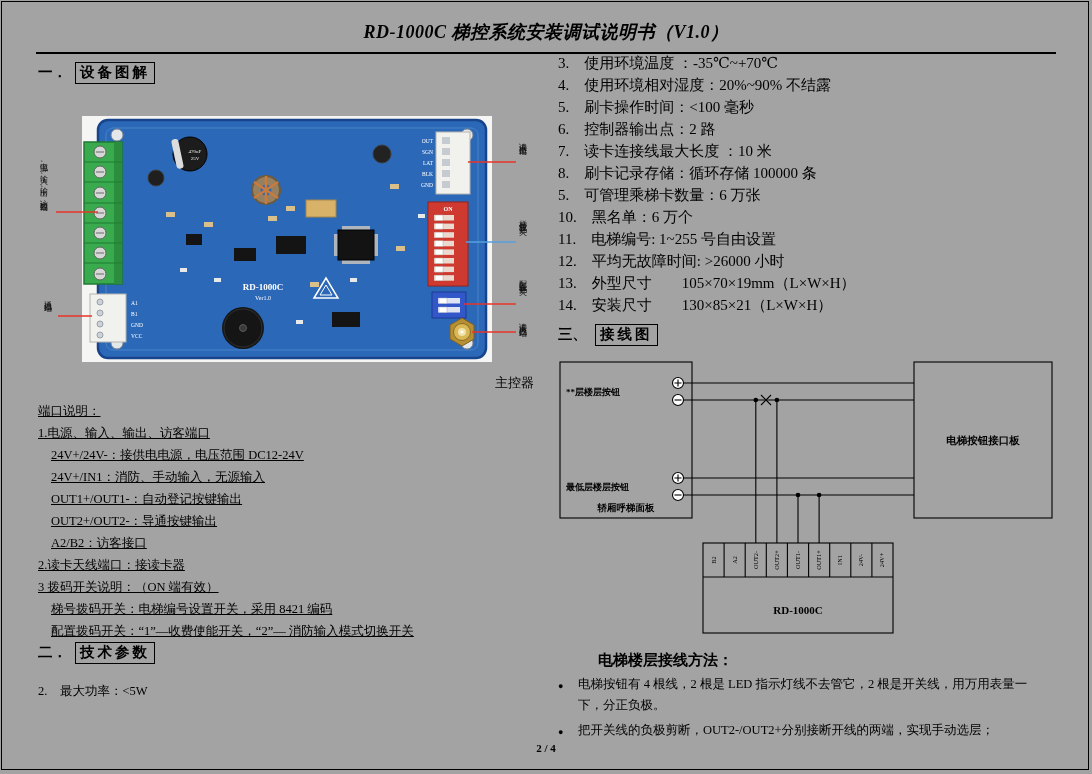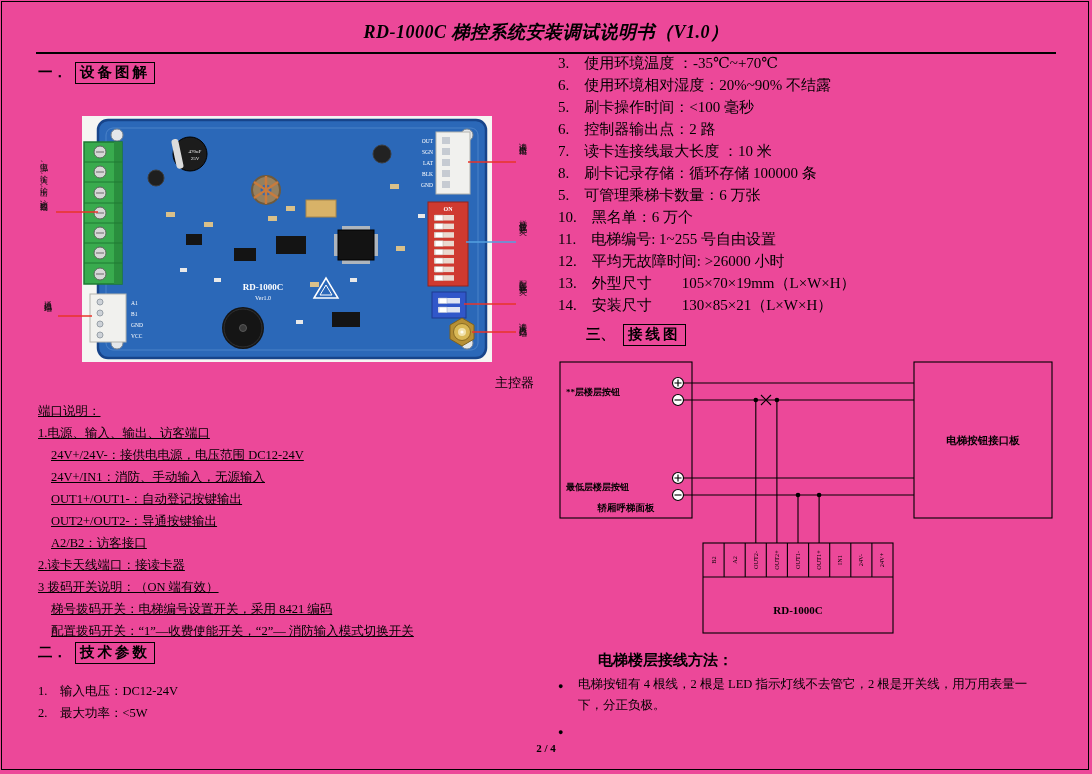--- a/index.html
+++ b/index.html
@@ -1,21 +1,21 @@
 <!DOCTYPE html>
 <html><head>
 <meta charset="utf-8">
 <style>
   * { box-sizing: border-box; }
   html, body { margin: 0; padding: 0; }
   body {
     width: 1092px; height: 774px; background: #ffffff; color: #000;
     font-family: "Liberation Serif", "DejaVu Serif", serif;
   }
-  .page { position: relative; width: 1092px; height: 774px; background: #ec4899; overflow: hidden; }
+  .page { position: relative; width: 1092px; height: 774px; background: #a3a3a3; overflow: hidden; }
   .frame { position: absolute; left: 1px; top: 1px; width: 1088px; height: 769px; border: 1.5px solid #000; }
   .title {
     position: absolute; top: 20px; left: 0; width: 100%; text-align: center;
     font-size: 18px; font-weight: bold; font-style: italic; letter-spacing: .5px;
   }
   .title-rule { position: absolute; top: 52px; left: 36px; width: 1020px; border-top: 2px solid #000; }
   .col-left  { position: absolute; left: 38px;  top: 62px; width: 498px; }
   .col-right { position: absolute; left: 558px; top: 52px; width: 500px; }
   .sec-heading { font-size: 14.5px; font-weight: bold; }
   .boxed { display: inline-block; border: 1px solid #000; padding: 0 4px 1px 4px; margin-left: 8px; letter-spacing: 3px; text-align: center; }
@@ -24,21 +24,21 @@
   .vlabel {
     position: absolute; writing-mode: vertical-rl; text-orientation: upright;
     font-size: 8px; letter-spacing: 1.5px; line-height: 1; color: #111; white-space: nowrap;
   }
   .caption { width: 496px; text-align: right; font-size: 13px; margin-top: 6px; }
   .ports { margin-top: 8px; font-size: 12.5px; line-height: 22px; text-decoration: underline; }
   .ind { padding-left: 13px; }
   .params { font-size: 15px; line-height: 22px; }
   .s2 { }
   .tech-lines { margin-top: 16px; font-size: 12.5px; line-height: 22px; }
-  .s3 { margin-top: 8px; margin-left: 28px; }
+  .s3 { margin-top: 8px; }
   .diagram { margin-top: 12px; }
   .diagram svg text { font-family: "Liberation Serif", "DejaVu Serif", serif; }
   .wiring-title { font-size: 15px; font-weight: bold; margin-top: 4px; margin-left: 40px; }
   .bullet { display: flex; font-size: 12.5px; line-height: 21px; margin-top: 4px; width: 482px; }
   .bullet .mark { flex: none; width: 20px; font-size: 9px; padding-top: 2px; }
   .footer { position: absolute; bottom: 20px; left: 0; width: 100%; text-align: center; font-size: 11px; font-weight: bold; }
 </style>
 </head>
 <body>
 
@@ -262,30 +262,29 @@
       <div>3 拨码开关说明：（ON 端有效）</div>
       <div class="ind">梯号拨码开关：电梯编号设置开关，采用 8421 编码</div>
       <div class="ind">配置拨码开关：“1”—收费使能开关，“2”— 消防输入模式切换开关</div>
     </div>
 
     <div class="sec-heading s2">
       <span>二．</span><span class="boxed">技术参数</span>
     </div>
 
     <div class="tech-lines">
-      <div>1.　输入电压：DC12-24V</div>
       <div>2.　最大功率：&lt;5W</div>
     </div>
   </div>
 
   <div class="col-right">
 
     <div class="params">
       <div>3.　使用环境温度 ：-35℃~+70℃</div>
-      <div>6.　使用环境相对湿度：20%~90% 不结露</div>
+      <div>4.　使用环境相对湿度：20%~90% 不结露</div>
       <div>5.　刷卡操作时间：&lt;100 毫秒</div>
       <div>6.　控制器输出点：2 路</div>
       <div>7.　读卡连接线最大长度 ：10 米</div>
       <div>8.　刷卡记录存储：循环存储 100000 条</div>
       <div>5.　可管理乘梯卡数量：6 万张</div>
       <div>10.　黑名单：6 万个</div>
       <div>11.　电梯编号: 1~255 号自由设置</div>
       <div>12.　平均无故障时间: &gt;26000 小时</div>
       <div>13.　外型尺寸　　105×70×19mm（L×W×H）</div>
       <div>14.　安装尺寸　　130×85×21（L×W×H）</div>
@@ -363,17 +362,18 @@
     </div>
 
     <div class="wiring-title">电梯楼层接线方法：</div>
 
     <div class="bullet">
       <span class="mark">●</span>
       <span>电梯按钮有 4 根线，2 根是 LED 指示灯线不去管它，2 根是开关线，用万用表量一下，分正负极。</span>
     </div>
     <div class="bullet">
       <span class="mark">●</span>
+      <span>把开关线的负极剪断，OUT2-/OUT2+分别接断开线的两端，实现手动选层；</span>
     </div>
   </div>
 
   <div class="footer">2 / 4</div>
 </div>
 
 </body></html>

